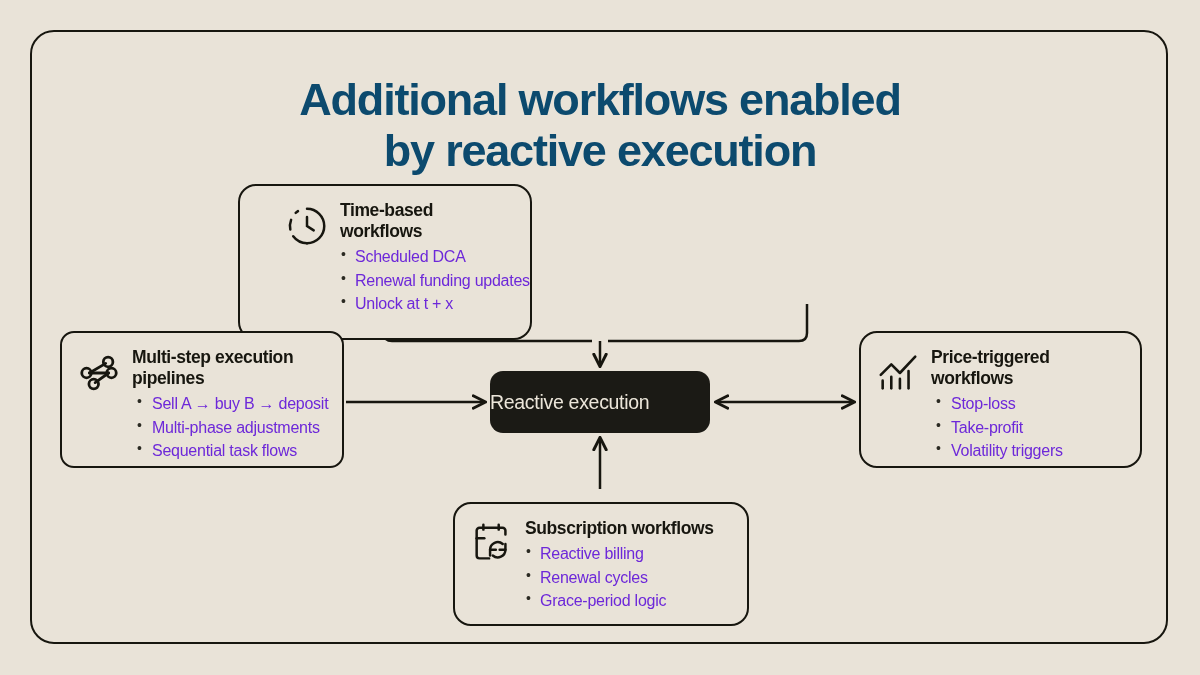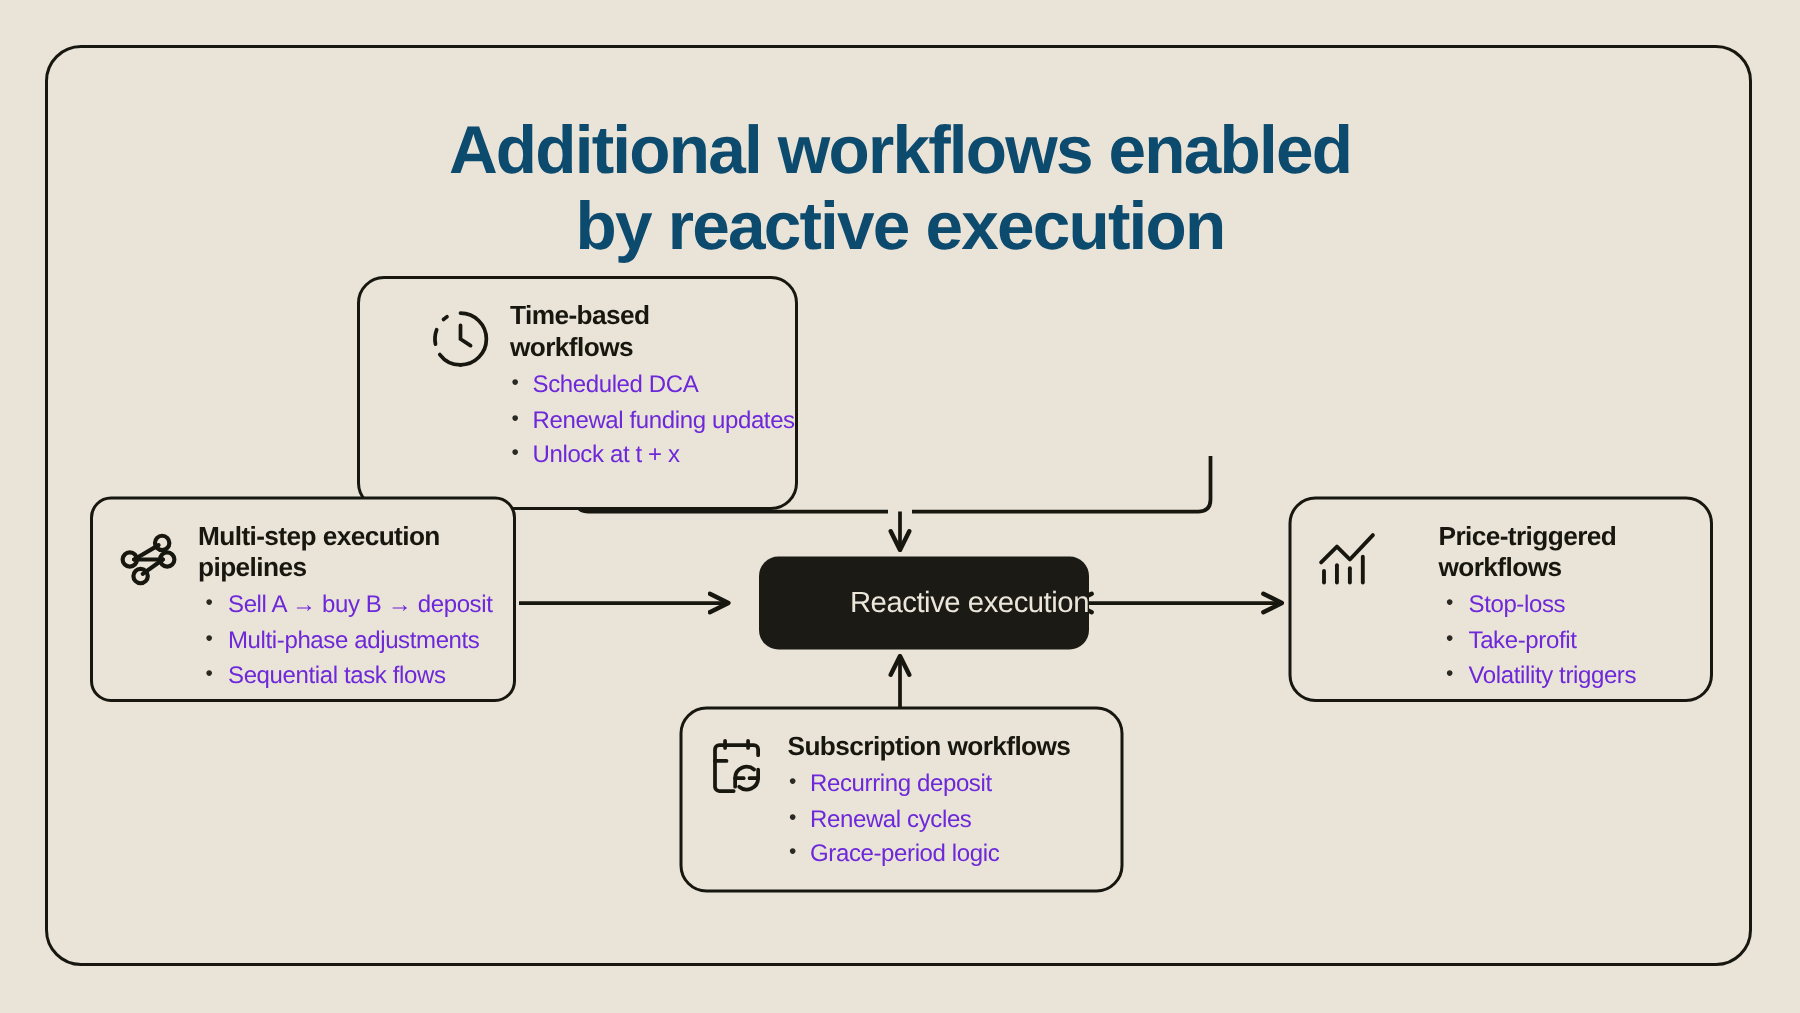--- a/index.html
+++ b/index.html
@@ -102,47 +102,46 @@
     position: absolute;
     left: 1px;
     top: -1px;
     font-size: 14px;
     color: #2b2a22;
   }
 
   #card-time      { left: 238px; top: 184px;  width: 294px; height: 156px; padding-left: 44px; }
   #card-portfolio { left: 661px; top: 184px;  width: 292px; height: 120px; }
   #card-multistep { left: 60px;  top: 331px;  width: 284px; height: 137px; border-radius: 14px; }
-  #card-price     { left: 859px; top: 331px;  width: 283px; height: 137px; gap: 28px; }
-  #card-subscription { left: 453px; top: 471px; width: 296px; height: 124px; }
+  #card-price     { left: 859px; top: 331px;  width: 283px; height: 137px; }
+  #card-subscription { left: 453px; top: 502px; width: 296px; height: 124px; }
 
   
   #card-multistep ul li,
   #card-price ul li,
   #card-portfolio ul li { padding-left: 20px; }
   #card-multistep ul li::before,
   #card-price ul li::before,
   #card-portfolio ul li::before { left: 5px; }
 
   
   #hub {
     position: absolute;
     left: 490px;
     top: 371px;
     width: 220px;
     height: 62px;
     background: #1b1a15;
     border-radius: 13px;
     display: flex;
     align-items: center;
-    justify-content: flex-end;
+    justify-content: flex-start;
     color: #ece6da;
     font-size: 19.5px;
     letter-spacing: -0.3px;
-    margin-left: 16px;
   }
 </style>
 </head>
 <body>
 
 <div id="stage">
 
   <div id="frame"></div>
 
   <div id="title">
@@ -244,21 +243,21 @@
         <path d="M31 9 V4"></path>
         <path d="M38 30 a8 8 0 0 1-13.2 6"></path>
         <path d="M22 30 a8 8 0 0 1 13.2-6"></path>
         <path d="M38 24 V30 H32"></path>
         <path d="M22 36 V30 H28"></path>
       </g>
     </svg>
     <div class="body">
       <h3>Subscription workflows</h3>
       <ul>
-        <li>Recurring deposit</li>
+        <li>Reactive billing</li>
         <li>Renewal cycles</li>
         <li>Grace-period logic</li>
       </ul>
     </div>
   </div>
 
   <div id="hub">
     <span>Reactive execution</span>
   </div>
 

